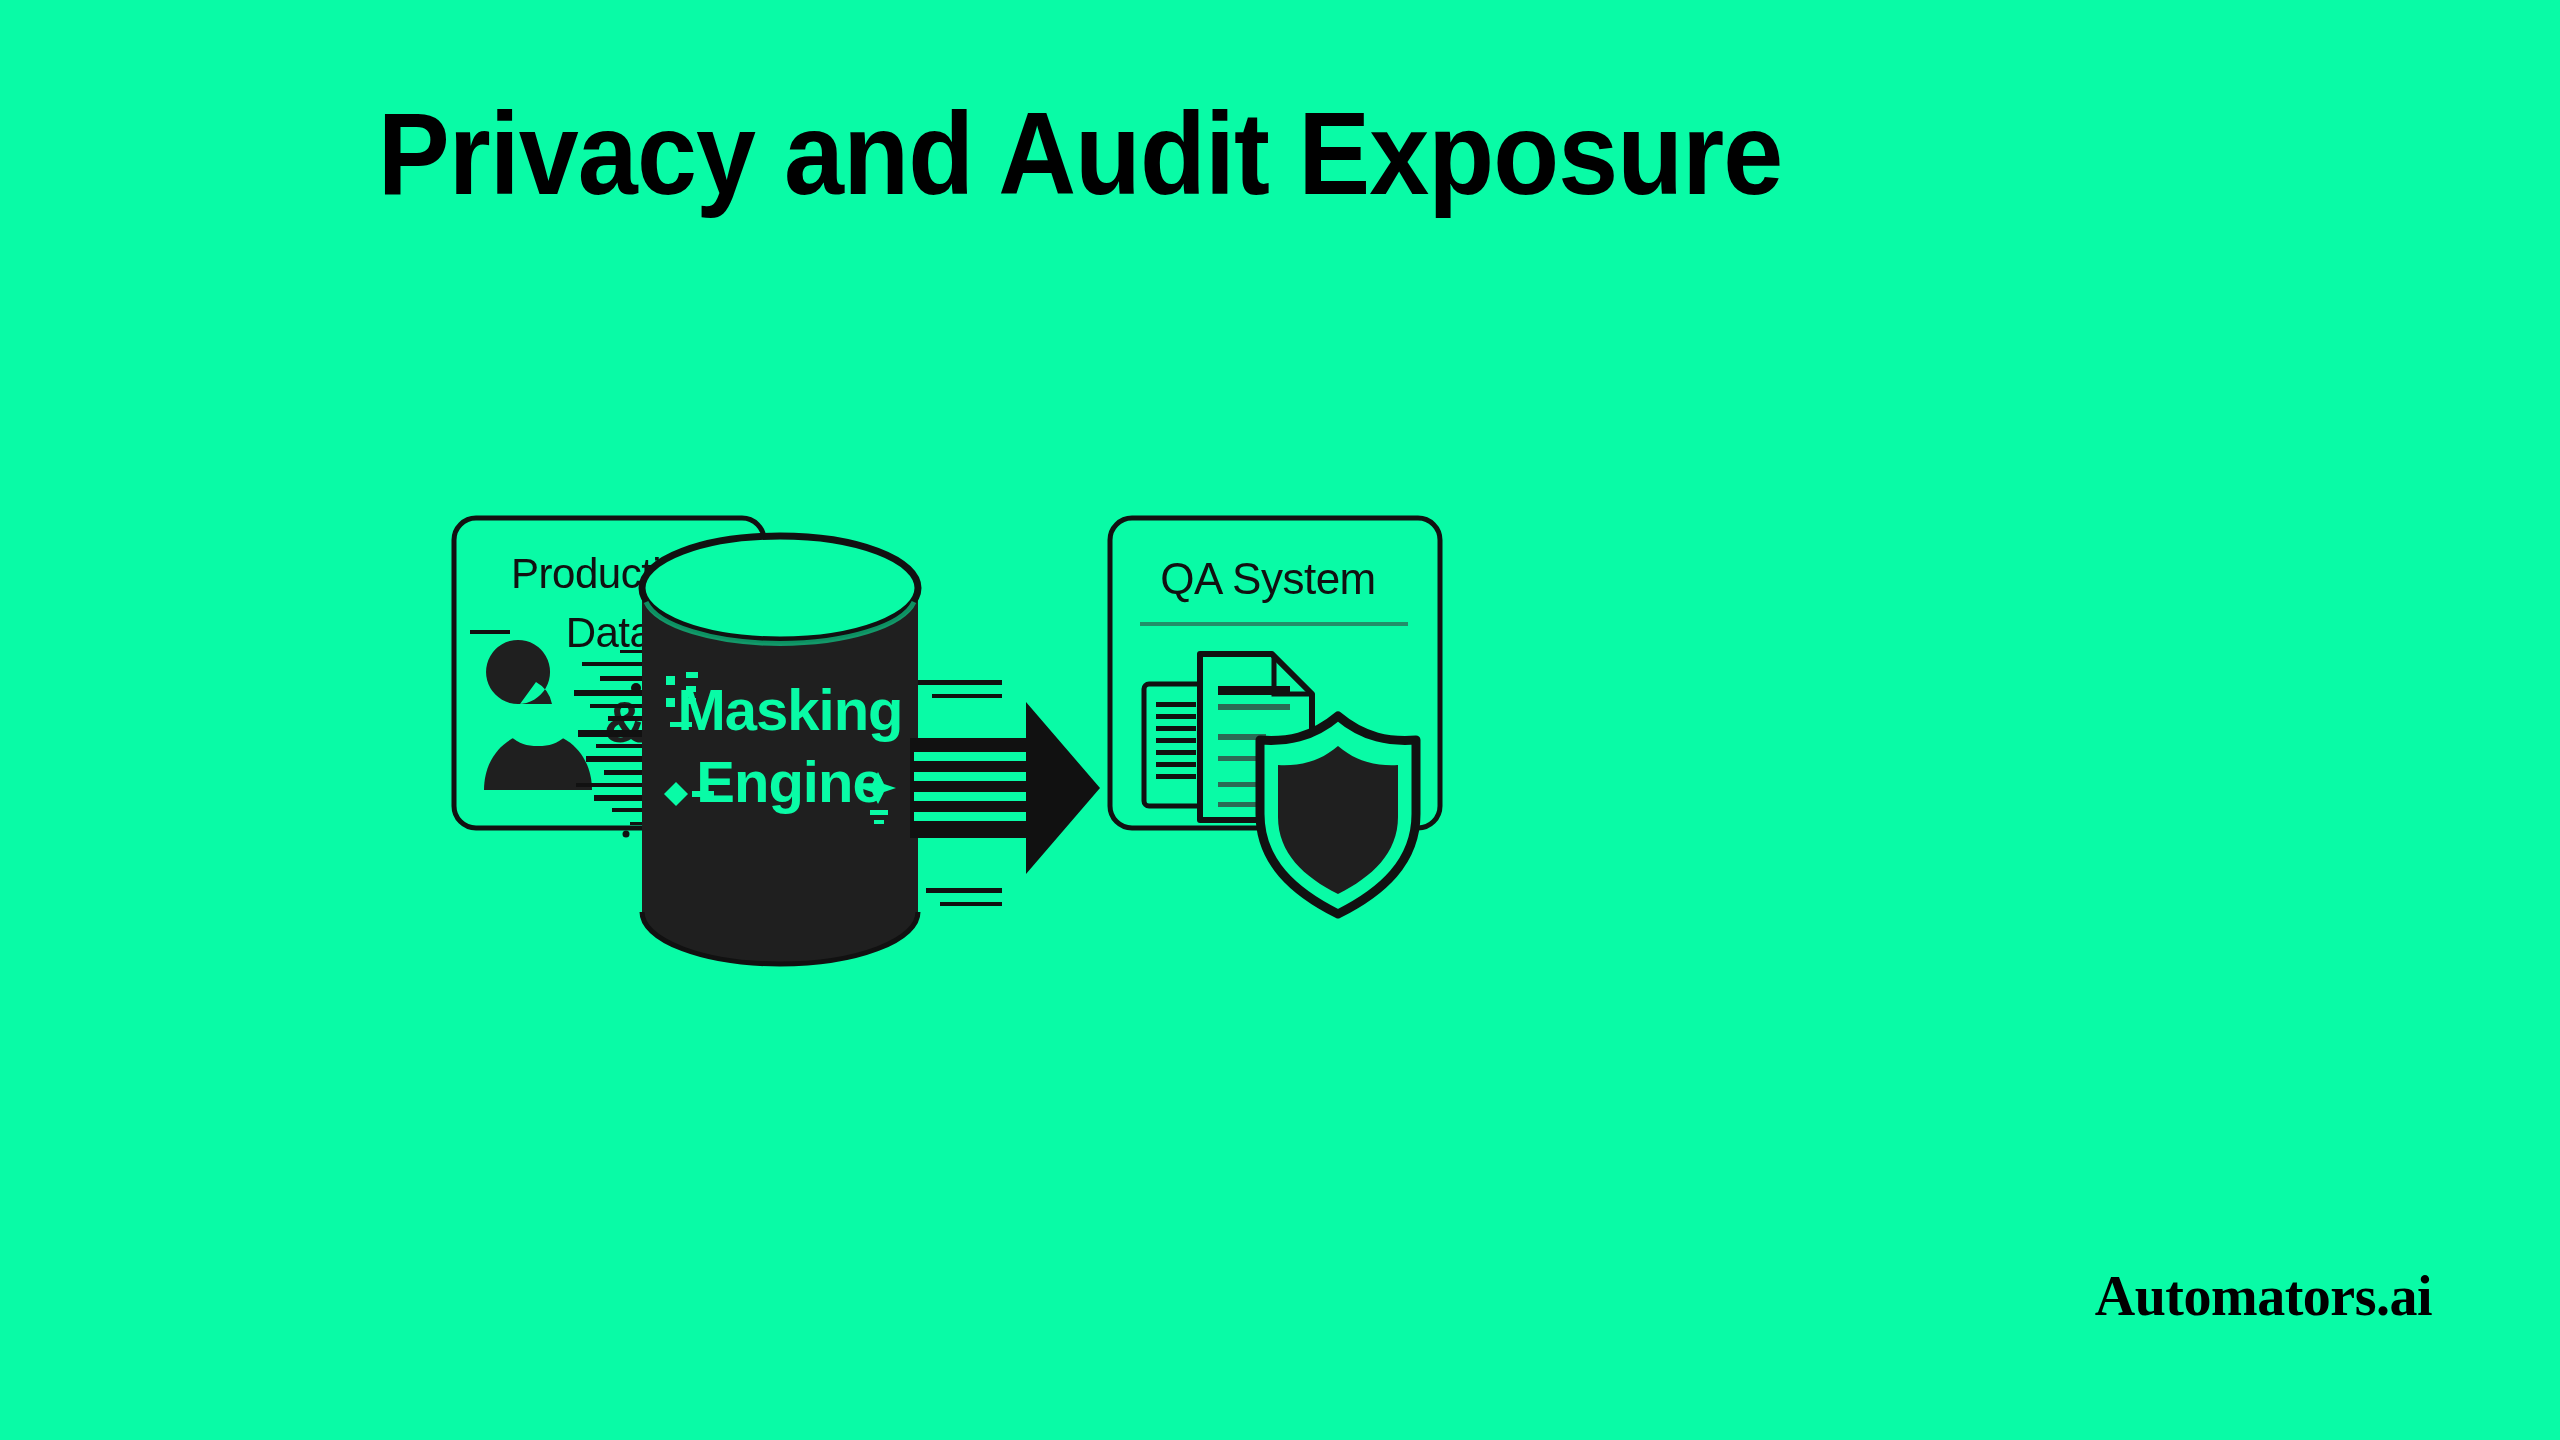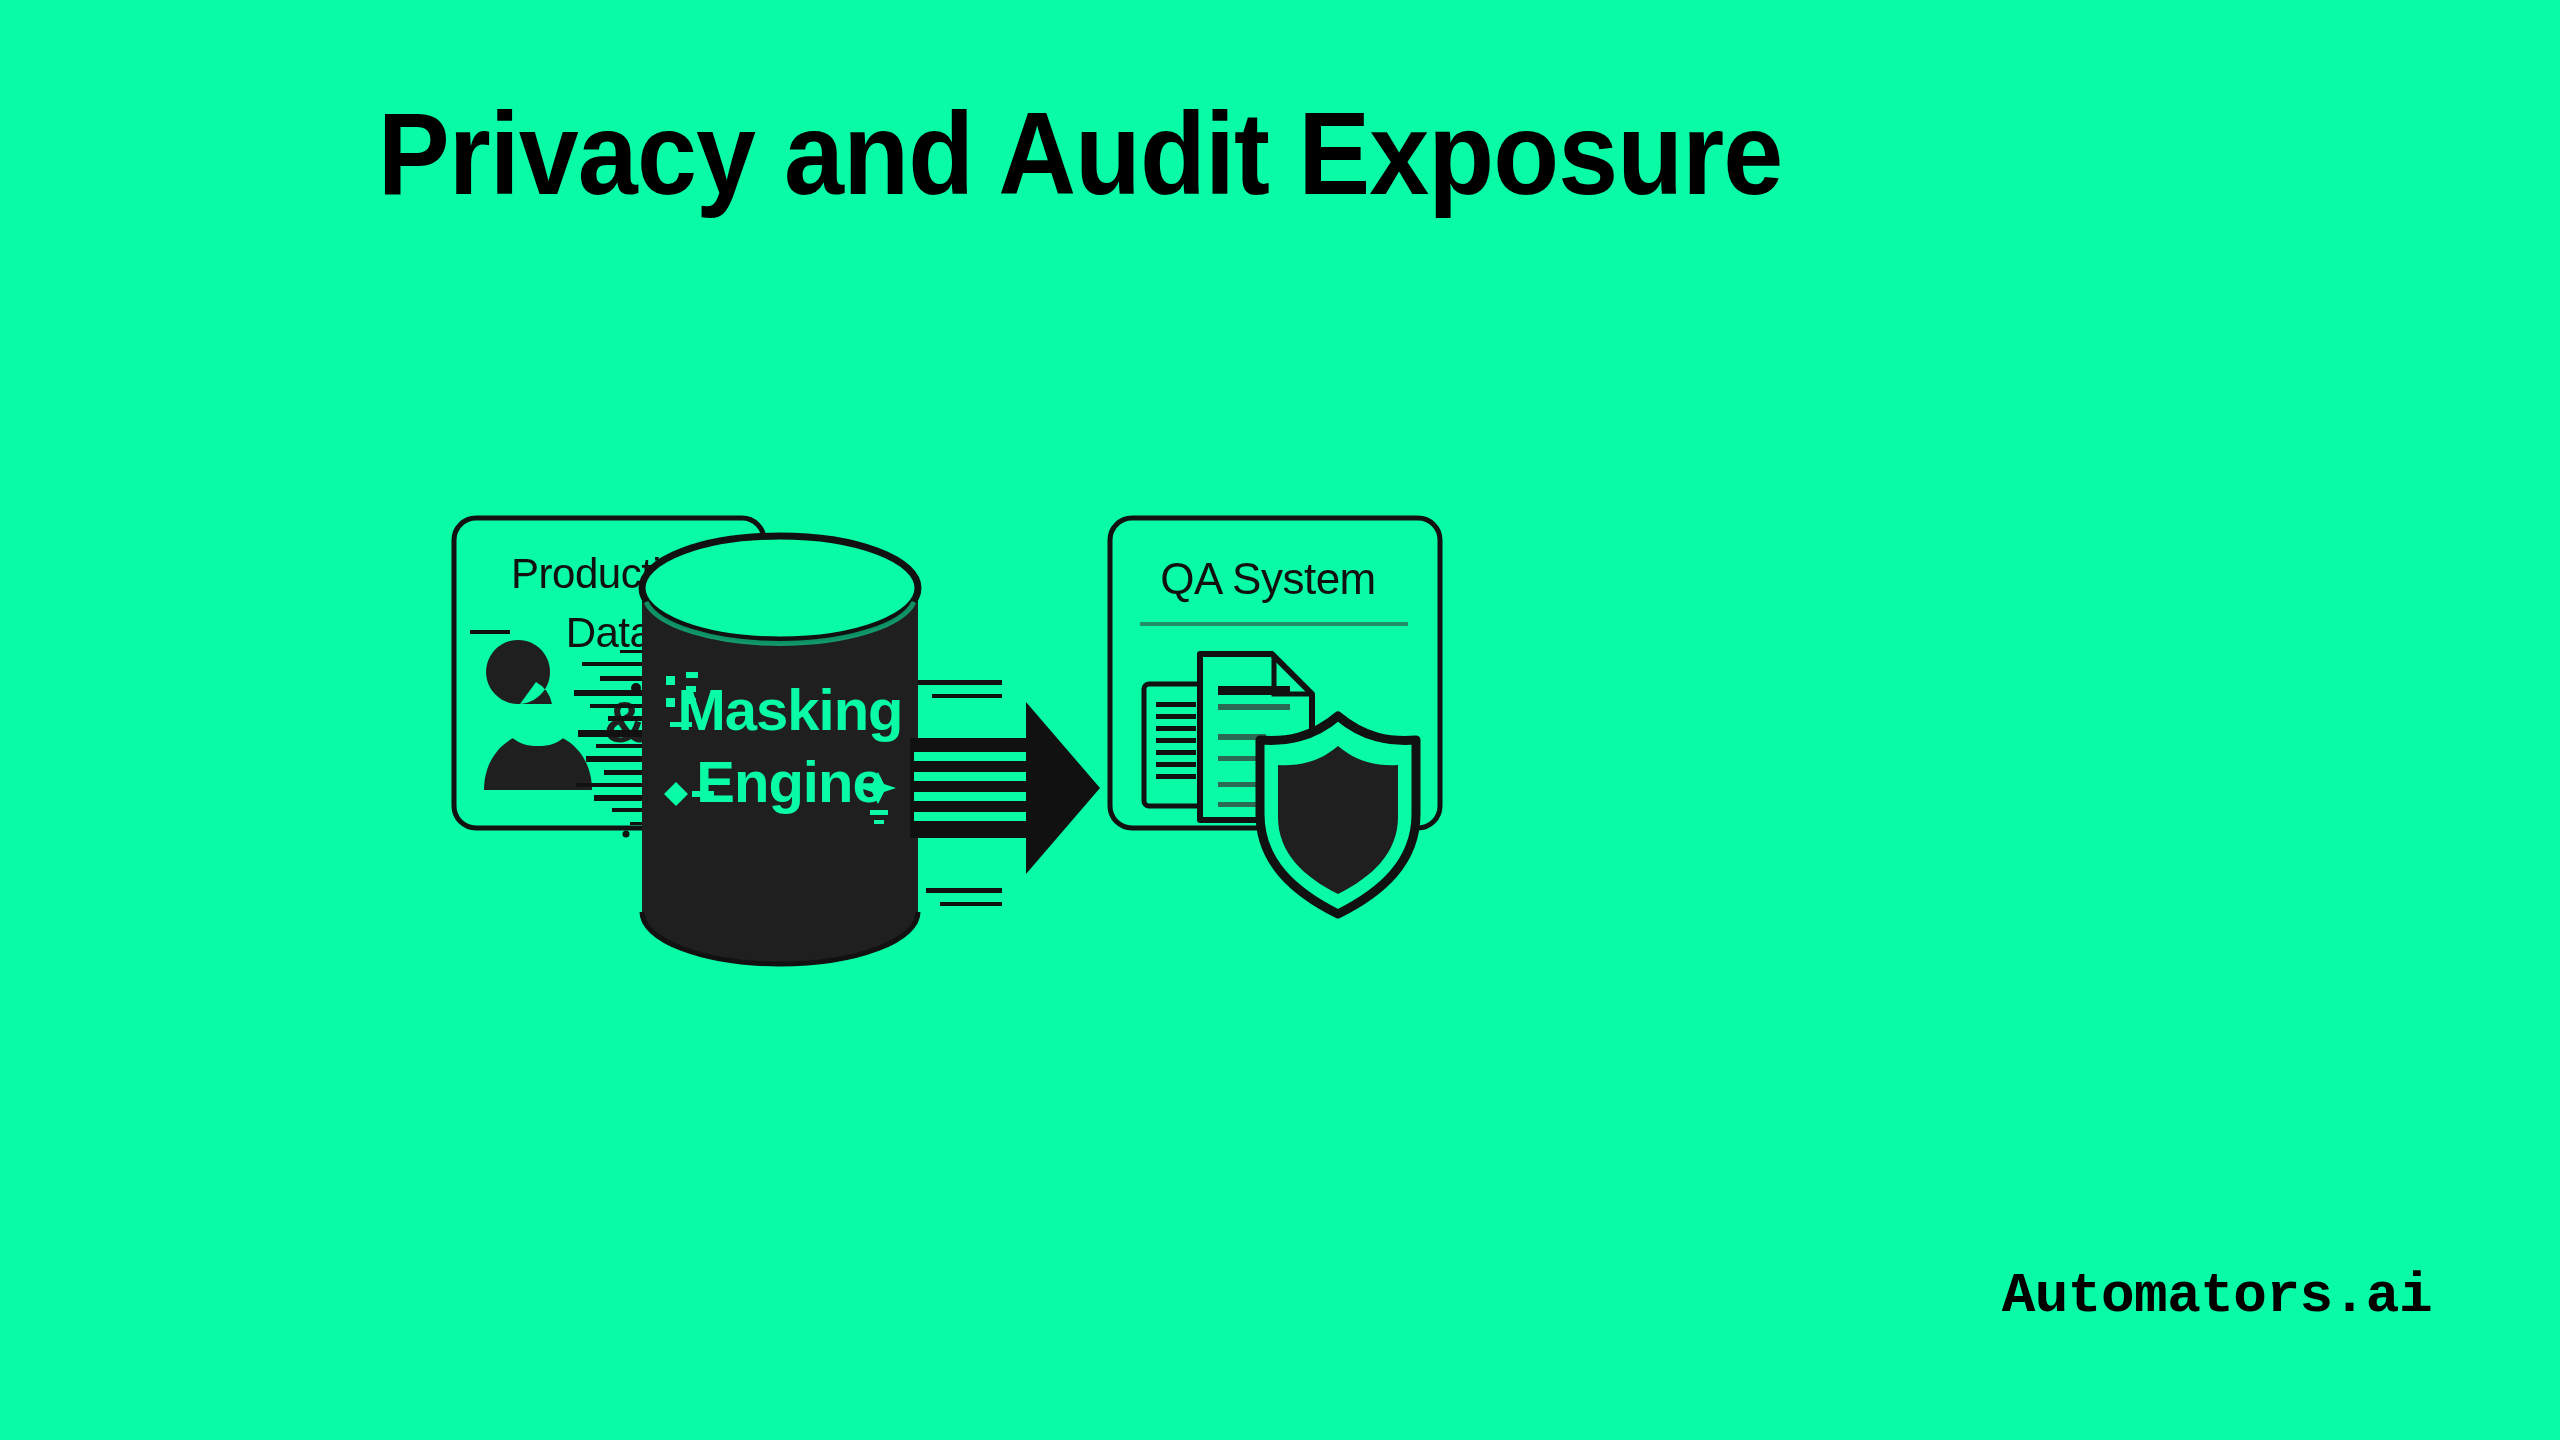--- a/index.html
+++ b/index.html
@@ -37,21 +37,21 @@
     left: 440px;
     top: 490px;
     width: 1700px;
     height: 600px;
   }
 
   #brand {
     position: absolute;
     right: 128px;
     bottom: 112px;
-    font-family: Liberation Mono, monospace;
+    font-family: Liberation Serif, serif;
     font-weight: bold;
     font-size: 56px;
     color: #000000;
     letter-spacing: -0.5px;
     white-space: nowrap;
   }
 
   .svg-root { display: block; }
 </style>
 </head>

